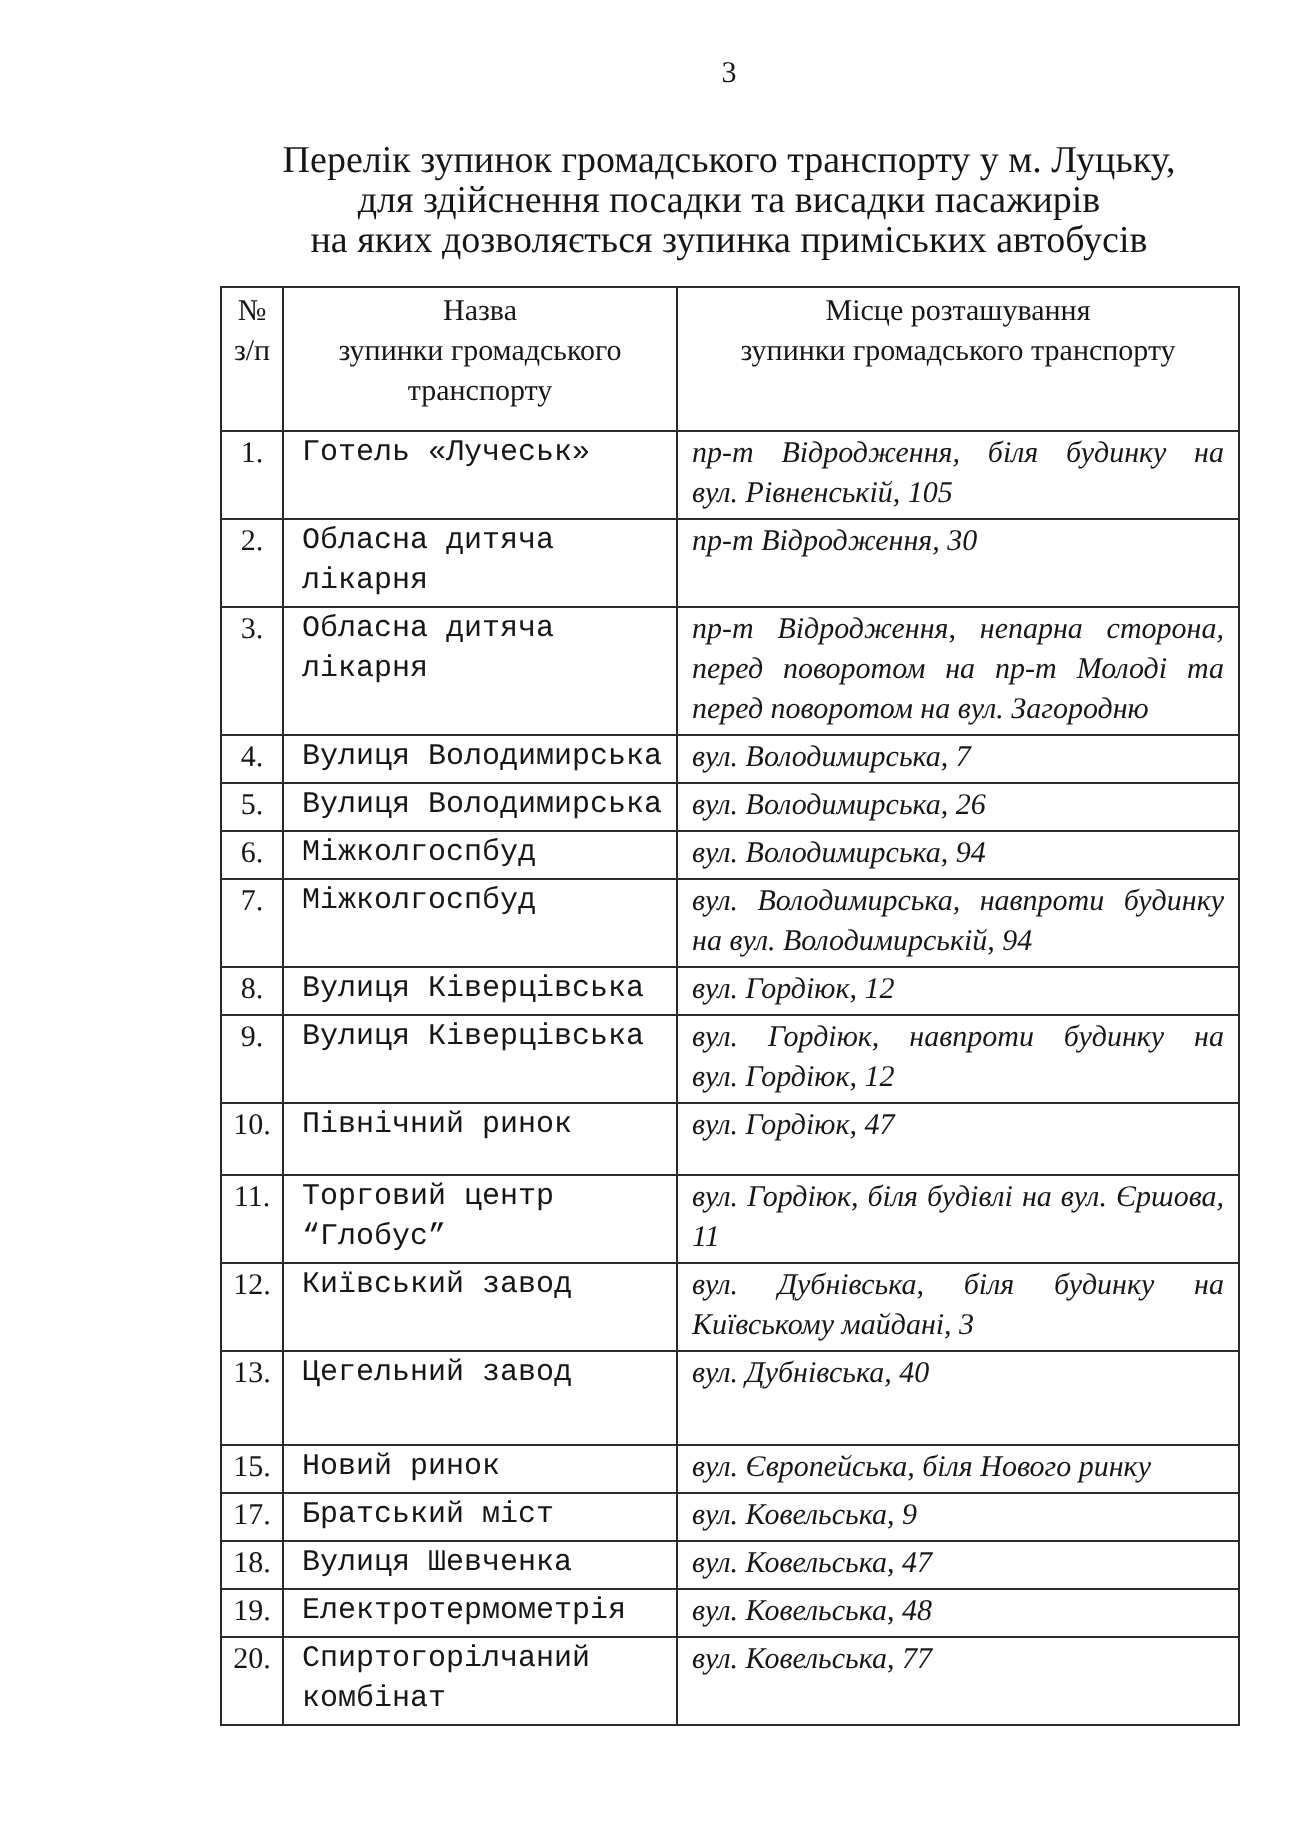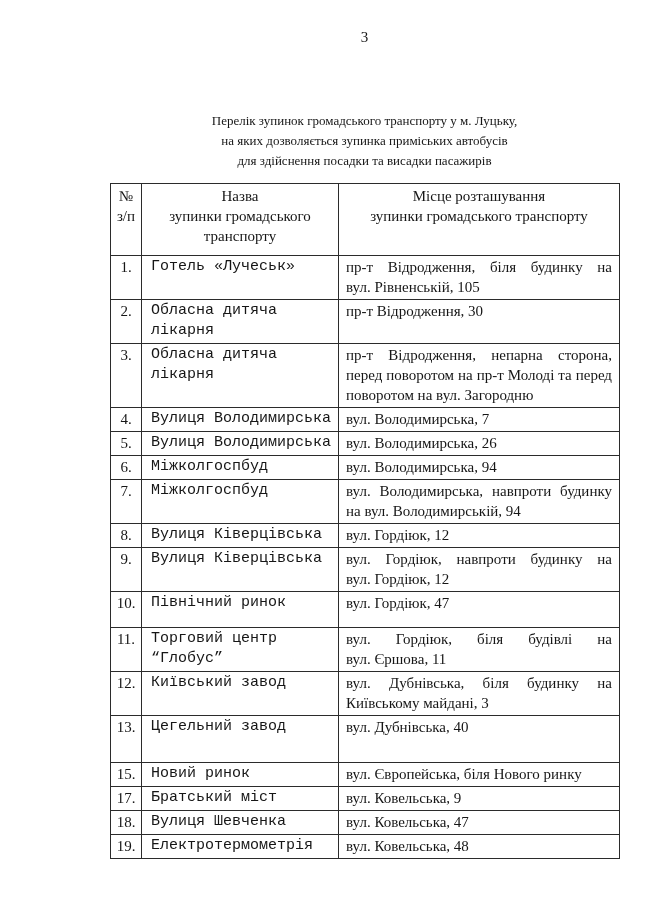--- a/index.html
+++ b/index.html
@@ -26,23 +26,23 @@
     top: 0;
     width: 509px;
   }
   .page-number {
     margin-top: 27px;
     text-align: center;
     font-size: 15px;
     line-height: 20px;
   }
   .doc-title {
-    margin-top: 64px;
-    text-align: center;
-    font-size: 13px;
+    margin-top: 24px;
+    text-align: center;
+    font-size: 19px;
     line-height: 20px;
   }
   table.stops {
     margin-top: 12px;
     width: 509px;
     table-layout: fixed;
     border-collapse: collapse;
   }
   col.c-num  { width: 31px;  }
   col.c-name { width: 197px; }
@@ -66,37 +66,38 @@
   }
   td.name {
     padding: 1px 6px 2px 9px;
     white-space: pre-line;
     font-family: Liberation Mono, monospace;
   }
   td.loc {
     padding: 1px 7px 2px 7px;
     text-align: justify;
     text-align-last: left;
+    font-style: italic;
   }
   
   tbody tr:nth-child(10) td { padding-bottom: 14px; }
   tbody tr:nth-child(13) td { padding-bottom: 25px; }
 </style>
 </head>
 <body>
 
 <div class="page">
   <div class="content">
 
     <div class="page-number">3</div>
 
     <div class="doc-title">
       <div>Перелік зупинок громадського транспорту у м. Луцьку,</div>
+      <div>для здійснення посадки та висадки пасажирів</div>
       <div>на яких дозволяється зупинка приміських автобусів</div>
-      <div>для здійснення посадки та висадки пасажирів</div>
     </div>
 
     <table class="stops">
       <colgroup>
         <col class="c-num">
         <col class="c-name">
         <col class="c-loc">
       </colgroup>
       <thead>
         <tr>
@@ -188,17 +189,23 @@
           <tr>
             <td class="num">18.</td>
             <td class="name">Вулиця Шевченка</td>
             <td class="loc">вул.&nbsp;Ковельська, 47</td>
           </tr>
           <tr>
             <td class="num">19.</td>
             <td class="name">Електротермометрія</td>
             <td class="loc">вул.&nbsp;Ковельська, 48</td>
           </tr>
+          <tr>
+            <td class="num">20.</td>
+            <td class="name">Спиртогорілчаний
+комбінат</td>
+            <td class="loc">вул.&nbsp;Ковельська, 77</td>
+          </tr>
         </tbody>
     </table>
 
   </div>
 </div>
 
 </body></html>

